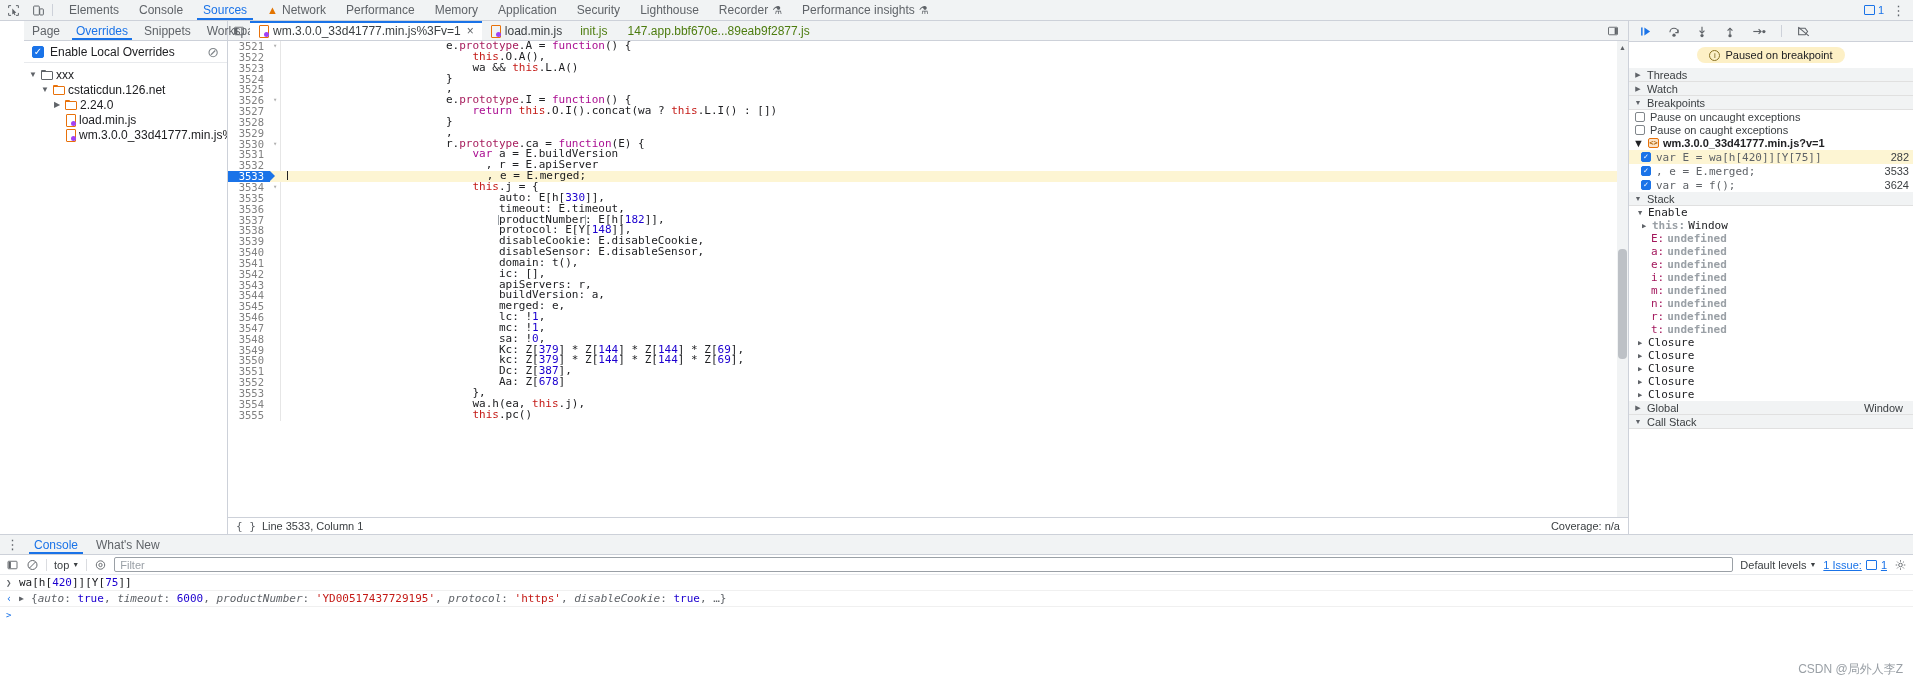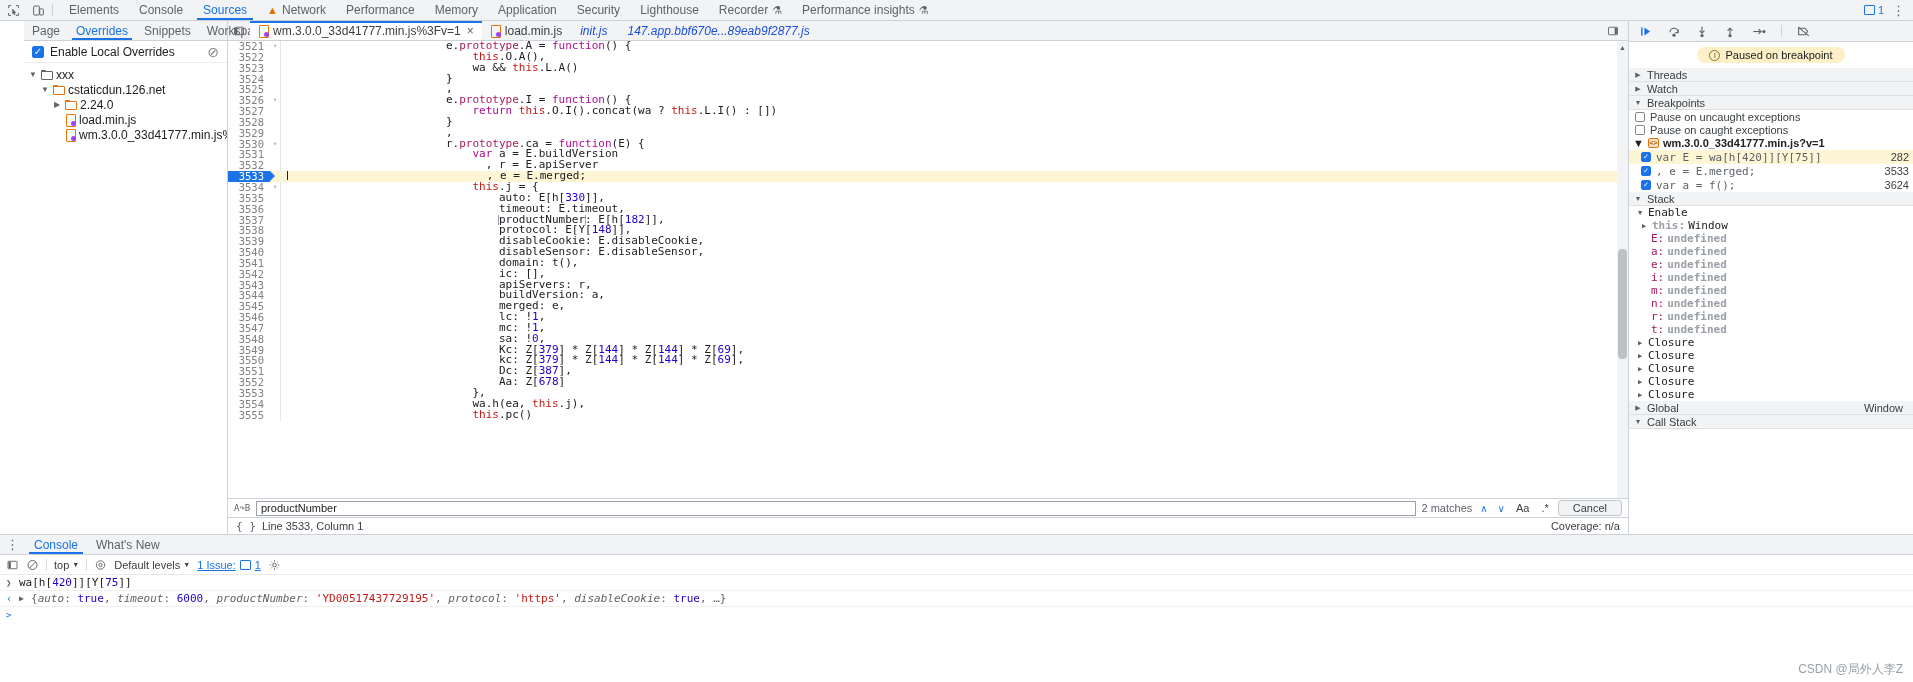--- a/index.html
+++ b/index.html
@@ -97,21 +97,21 @@
   .editor-wrap { flex:1; display:flex; flex-direction:column; min-width:0; }
   .editor-tabbar {
     height:20px; min-height:20px; background:#f1f3f4; border-bottom:1px solid #cdd1d9;
     display:flex; align-items:stretch; font-size:12px;
   }
   .panel-toggle { width:22px; display:flex; align-items:center; justify-content:center; color:#5f6368; cursor:pointer;}
   .etab { padding:0 8px; display:flex; align-items:center; gap:4px; color:#3c4043; white-space:nowrap; cursor:pointer; position:relative;}
   .etab.active { background:#fff; }
   .etab.active:after { content:""; position:absolute; left:0; right:0; top:0; height:2px; background:#1a73e8; }
   .etab .x { color:#5f6368; font-size:12px; margin-left:2px; }
-  .etab-plain { padding:0 10px; display:flex; align-items:center; color:#1d4ed8; white-space:nowrap; cursor:pointer;font-style:italic;}
+  .etab-plain { padding:0 10px; display:flex; align-items:center; color:#4d7c0f; white-space:nowrap; cursor:pointer;}
   .etab-right { margin-left:auto; display:flex; align-items:center; padding-right:4px; }
 
   .code-area { flex:1; position:relative; display:flex; min-height:0; background:#fff; overflow:hidden; }
   .code-scroll { flex:1; position:relative; overflow:hidden; }
   .codetable { font-family:"DejaVu Sans Mono","Liberation Mono",monospace; font-size:11px; line-height:10.85px; white-space:pre; }
   .cl { display:flex; height:10.85px; align-items:center; }
   .lnum {
     width:42px; min-width:42px; text-align:right; padding-right:6px; color:#818181;
     font-family:"DejaVu Sans Mono","Liberation Mono",monospace; font-size:10.5px; flex:none;
   }
@@ -406,32 +406,20 @@
           <div class="code-area">
             <div class="code-scroll rel">
               <div class="codetable" id="code-lines"><div class="cl"><span class="lnum">3521</span><span class="fold">▾</span><span class="ctext">                        e.<span class="fn">prototype</span>.A = <span class="kw2">function</span>() {</span></div><div class="cl"><span class="lnum">3522</span><span class="fold"></span><span class="ctext">                            <span class="kw">this</span>.O.A(),</span></div><div class="cl"><span class="lnum">3523</span><span class="fold"></span><span class="ctext">                            wa &amp;&amp; <span class="kw">this</span>.L.A()</span></div><div class="cl"><span class="lnum">3524</span><span class="fold"></span><span class="ctext">                        }</span></div><div class="cl"><span class="lnum">3525</span><span class="fold"></span><span class="ctext">                        ,</span></div><div class="cl"><span class="lnum">3526</span><span class="fold">▾</span><span class="ctext">                        e.<span class="fn">prototype</span>.I = <span class="kw2">function</span>() {</span></div><div class="cl"><span class="lnum">3527</span><span class="fold"></span><span class="ctext">                            <span class="kw2">return</span> <span class="kw">this</span>.O.I().concat(wa ? <span class="kw">this</span>.L.I() : [])</span></div><div class="cl"><span class="lnum">3528</span><span class="fold"></span><span class="ctext">                        }</span></div><div class="cl"><span class="lnum">3529</span><span class="fold"></span><span class="ctext">                        ,</span></div><div class="cl"><span class="lnum">3530</span><span class="fold">▾</span><span class="ctext">                        r.<span class="fn">prototype</span>.ca = <span class="kw2">function</span>(E) {</span></div><div class="cl"><span class="lnum">3531</span><span class="fold"></span><span class="ctext">                            <span class="kw2">var</span> a = E.buildVersion</span></div><div class="cl"><span class="lnum">3532</span><span class="fold"></span><span class="ctext">                              , r = E.apiServer</span></div><div class="cl hl"><span class="lnum">3533</span><span class="fold"></span><span class="ctext"><span class="caret"></span>                              , e = E.merged;</span></div><div class="cl"><span class="lnum">3534</span><span class="fold">▾</span><span class="ctext">                            <span class="kw">this</span>.j = {</span></div><div class="cl"><span class="lnum">3535</span><span class="fold"></span><span class="ctext">                                auto: E[h[<span class="num">330</span>]],</span></div><div class="cl"><span class="lnum">3536</span><span class="fold"></span><span class="ctext">                                timeout: E.timeout,</span></div><div class="cl"><span class="lnum">3537</span><span class="fold"></span><span class="ctext">                                <span class="srchbox">productNumber</span>: E[h[<span class="num">182</span>]],</span></div><div class="cl"><span class="lnum">3538</span><span class="fold"></span><span class="ctext">                                protocol: E[Y[<span class="num">148</span>]],</span></div><div class="cl"><span class="lnum">3539</span><span class="fold"></span><span class="ctext">                                disableCookie: E.disableCookie,</span></div><div class="cl"><span class="lnum">3540</span><span class="fold"></span><span class="ctext">                                disableSensor: E.disableSensor,</span></div><div class="cl"><span class="lnum">3541</span><span class="fold"></span><span class="ctext">                                domain: t(),</span></div><div class="cl"><span class="lnum">3542</span><span class="fold"></span><span class="ctext">                                ic: [],</span></div><div class="cl"><span class="lnum">3543</span><span class="fold"></span><span class="ctext">                                apiServers: r,</span></div><div class="cl"><span class="lnum">3544</span><span class="fold"></span><span class="ctext">                                buildVersion: a,</span></div><div class="cl"><span class="lnum">3545</span><span class="fold"></span><span class="ctext">                                merged: e,</span></div><div class="cl"><span class="lnum">3546</span><span class="fold"></span><span class="ctext">                                lc: !<span class="num">1</span>,</span></div><div class="cl"><span class="lnum">3547</span><span class="fold"></span><span class="ctext">                                mc: !<span class="num">1</span>,</span></div><div class="cl"><span class="lnum">3548</span><span class="fold"></span><span class="ctext">                                sa: !<span class="num">0</span>,</span></div><div class="cl"><span class="lnum">3549</span><span class="fold"></span><span class="ctext">                                Kc: Z[<span class="num">379</span>] * Z[<span class="num">144</span>] * Z[<span class="num">144</span>] * Z[<span class="num">69</span>],</span></div><div class="cl"><span class="lnum">3550</span><span class="fold"></span><span class="ctext">                                kc: Z[<span class="num">379</span>] * Z[<span class="num">144</span>] * Z[<span class="num">144</span>] * Z[<span class="num">69</span>],</span></div><div class="cl"><span class="lnum">3551</span><span class="fold"></span><span class="ctext">                                Dc: Z[<span class="num">387</span>],</span></div><div class="cl"><span class="lnum">3552</span><span class="fold"></span><span class="ctext">                                Aa: Z[<span class="num">678</span>]</span></div><div class="cl"><span class="lnum">3553</span><span class="fold"></span><span class="ctext">                            },</span></div><div class="cl"><span class="lnum">3554</span><span class="fold"></span><span class="ctext">                            wa.h(ea, <span class="kw">this</span>.j),</span></div><div class="cl"><span class="lnum">3555</span><span class="fold"></span><span class="ctext">                            <span class="kw">this</span>.pc()</span></div></div>
               <div class="v-scroll">
                 <div class="v-arrow" style="top:2px">▲</div>
                 <div class="v-thumb" style="top:208px;height:110px;"></div>
               </div>
             </div>
           </div>
 
-          <div class="searchbar">
-            <span class="sb-ico">A↷B</span>
-            <div class="sb-input">
-                <span>productNumber</span>
-              </div>
-            <span class="sb-matches">2 matches</span>
-            <span class="sb-nav">∧</span>
-            <span class="sb-nav">∨</span>
-            <span class="sb-aa">Aa</span>
-            <span class="sb-aa">.*</span>
-            <span class="sb-cancel">Cancel</span>
-          </div>
 
           <div class="statusbar">
             <span class="braces">{ }</span>
             <span>Line 3533, Column 1</span>
             <span class="cov">Coverage: n/a</span>
           </div>
         </div>
       </div>
     </div>
 
@@ -643,20 +631,23 @@
         <span>top</span>
         <span style="font-size:7px">▼</span>
       </span>
       <span class="ct-sep"></span>
       <span class="ct-ico">
         <svg width="13" height="12" viewBox="0 0 16 16">
             <circle cx="8" cy="8" r="5.6" stroke="#5f6368" stroke-width="1.2" fill="none"></circle>
             <circle cx="8" cy="8" r="2.2" stroke="#5f6368" stroke-width="1.2" fill="none"></circle>
           </svg>
       </span>
+      <span class="filter-input">
+          <span>Filter</span>
+        </span>
       <span class="levels">
         <span>Default levels</span>
         <span style="font-size:7px">▼</span>
       </span>
       <span class="issues">
         <span>1 Issue:</span>
         <span class="sq-icon"></span>
         <span>1</span>
       </span>
       <span class="ct-ico">

